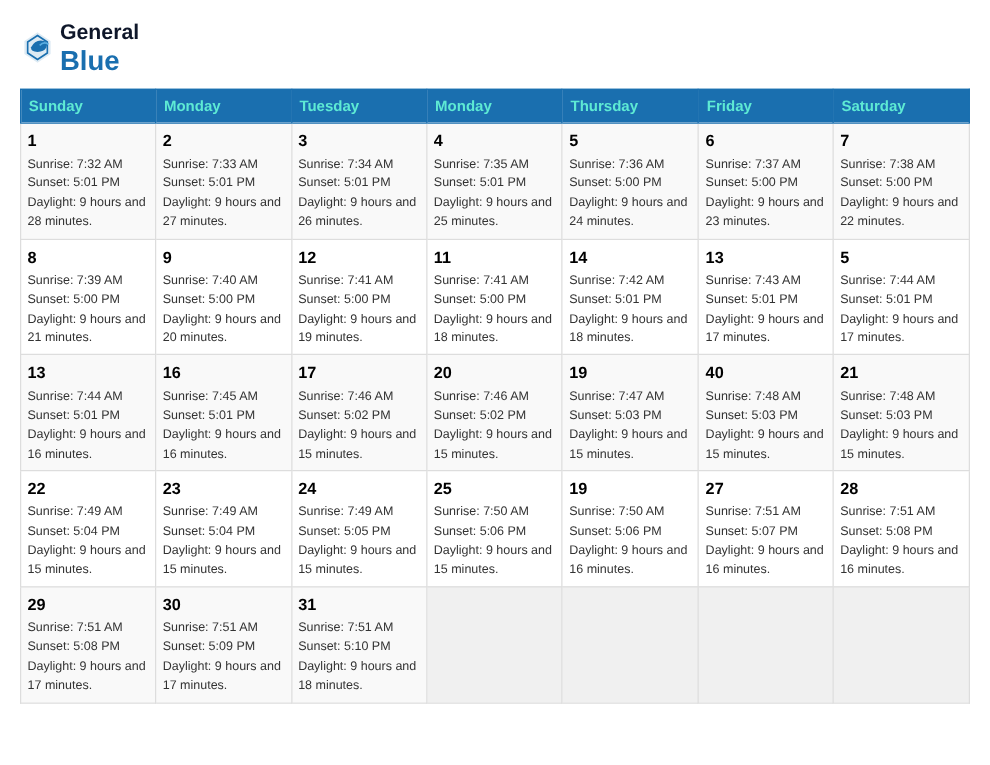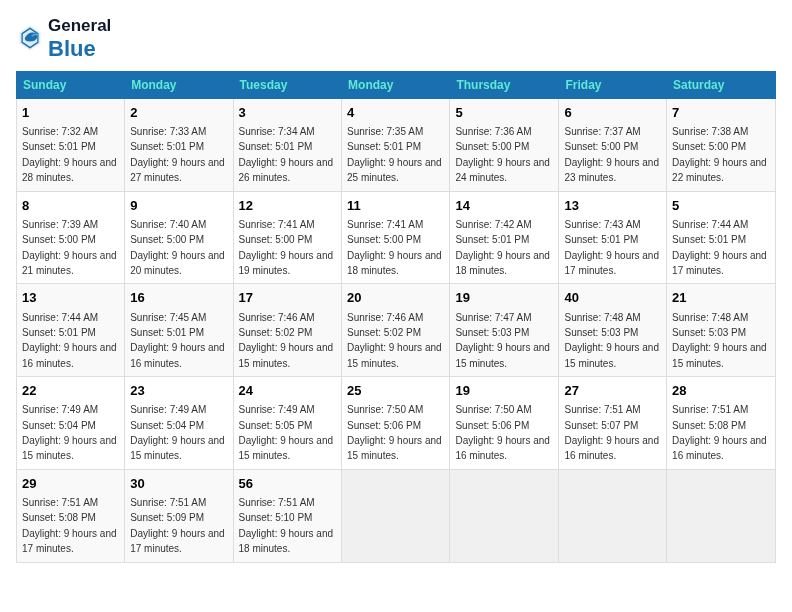--- a/index.html
+++ b/index.html
@@ -150,21 +150,21 @@
           <td><span class="day-num">23</span><span class="day-info">Sunrise: 7:49 AM<br>Sunset: 5:04 PM<br>Daylight: 9 hours and 15 minutes.</span></td>
           <td><span class="day-num">24</span><span class="day-info">Sunrise: 7:49 AM<br>Sunset: 5:05 PM<br>Daylight: 9 hours and 15 minutes.</span></td>
           <td><span class="day-num">25</span><span class="day-info">Sunrise: 7:50 AM<br>Sunset: 5:06 PM<br>Daylight: 9 hours and 15 minutes.</span></td>
           <td><span class="day-num">19</span><span class="day-info">Sunrise: 7:50 AM<br>Sunset: 5:06 PM<br>Daylight: 9 hours and 16 minutes.</span></td>
           <td><span class="day-num">27</span><span class="day-info">Sunrise: 7:51 AM<br>Sunset: 5:07 PM<br>Daylight: 9 hours and 16 minutes.</span></td>
           <td><span class="day-num">28</span><span class="day-info">Sunrise: 7:51 AM<br>Sunset: 5:08 PM<br>Daylight: 9 hours and 16 minutes.</span></td>
         </tr>
         <tr>
           <td><span class="day-num">29</span><span class="day-info">Sunrise: 7:51 AM<br>Sunset: 5:08 PM<br>Daylight: 9 hours and 17 minutes.</span></td>
           <td><span class="day-num">30</span><span class="day-info">Sunrise: 7:51 AM<br>Sunset: 5:09 PM<br>Daylight: 9 hours and 17 minutes.</span></td>
-          <td><span class="day-num">56</span><span class="day-info">Sunrise: 7:51 AM<br>Sunset: 5:10 PM<br>Daylight: 9 hours and 18 minutes.</span></td>
+          <td><span class="day-num">31</span><span class="day-info">Sunrise: 7:51 AM<br>Sunset: 5:10 PM<br>Daylight: 9 hours and 18 minutes.</span></td>
           <td class="empty"></td>
           <td class="empty"></td>
           <td class="empty"></td>
           <td class="empty"></td>
         </tr>
       </tbody>
   </table>
 </div>
 
 </body></html>

